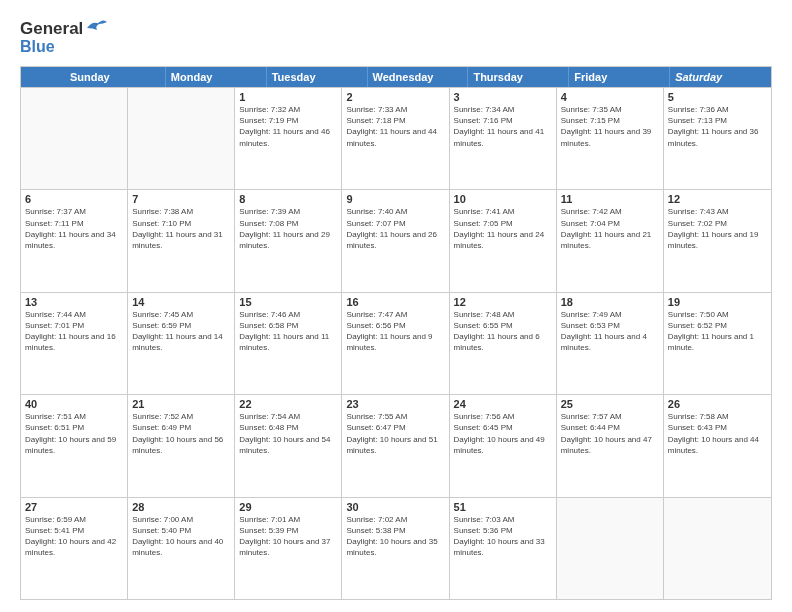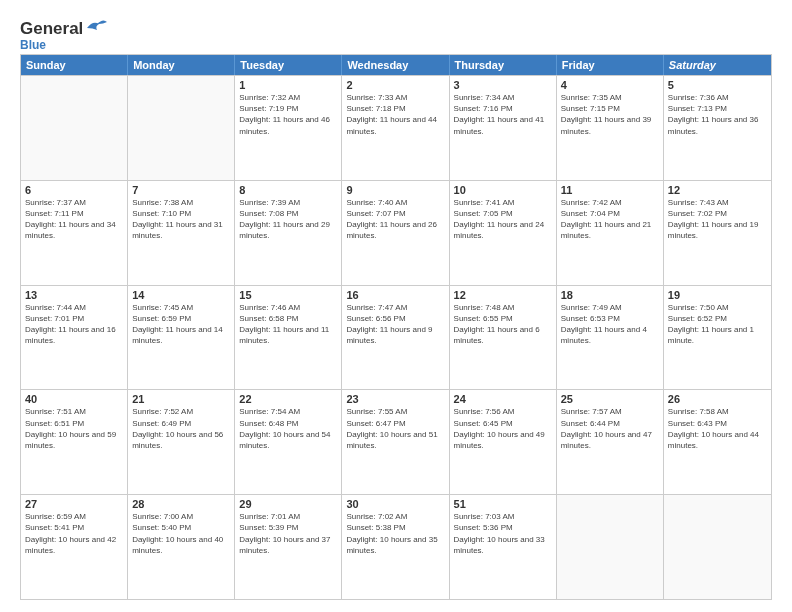--- a/index.html
+++ b/index.html
@@ -14,21 +14,21 @@
       width: 792px;
       height: 612px;
       padding: 18px 20px 12px 20px;
       display: flex;
       flex-direction: column;
     }
     .header {
       display: flex;
       justify-content: space-between;
       align-items: flex-start;
-      margin-bottom: 2px;
+      margin-bottom: 10px;
     }
     .logo {
       display: flex;
       align-items: center;
       gap: 0;
     }
     .title-area {
       text-align: right;
     }
     .month-year {
@@ -44,20 +44,21 @@
     .calendar {
       flex: 1;
       display: flex;
       flex-direction: column;
       border: 1px solid #ccc;
     }
     .cal-header {
       display: grid;
       grid-template-columns: repeat(7, 1fr);
       background: #3b7bbf;
+      padding-left: 44px;
     }
     .cal-header-cell {
       color: #fff;
       font-size: 11px;
       font-weight: bold;
       padding: 4px 5px;
       text-align: left;
       border-right: 1px solid #5a97d4;
     }
     .cal-header-cell:last-child { border-right: none; font-style: italic; }
@@ -103,21 +104,21 @@
     <div class="logo">
     <div>
       <div style="display:flex;align-items:center;line-height:1;">
         <span style="font-size:17px;font-weight:bold;color:#333;">General</span>
         <svg width="22" height="20" viewBox="0 0 22 20" style="margin-left:2px;">
           <path d="M2,10 Q8,2 14,6 Q10,8 12,12 Q8,10 2,10Z" fill="#3b7bbf"></path>
           <path d="M12,6 Q18,0 22,4 Q18,6 14,6Z" fill="#3b7bbf"></path>
         </svg>
       </div>
       <div style="display:flex;align-items:center;">
-        <span style="font-size:12px;font-weight:bold;color:#3b7bbf;">Blue</span>
+        <span style="font-size:16px;font-weight:bold;color:#3b7bbf;">Blue</span>
       </div>
     </div>
   </div>
     <div class="title-area">
       <div class="month-year"></div>
       <div class="location"></div>
     </div>
   </div>
 
   <div class="calendar">

